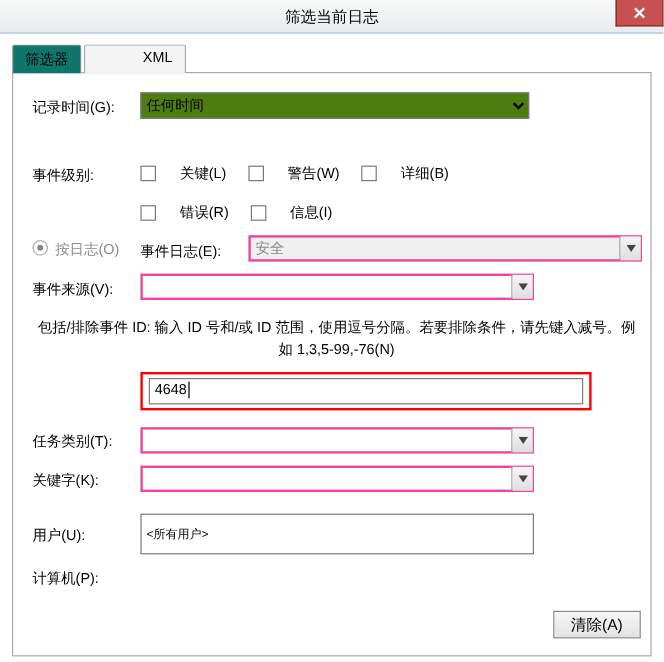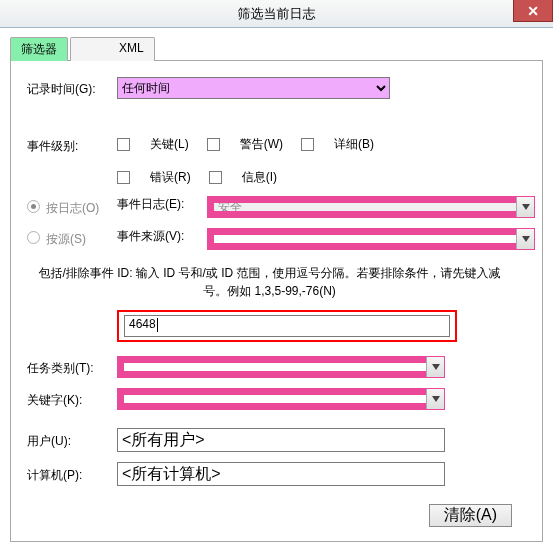--- a/index.html
+++ b/index.html
@@ -43,51 +43,51 @@
   .tabs {
     display: flex;
     position: relative;
     top: 1px;
     z-index: 2;
   }
   .tab {
     border: 1px solid #a9a9a9;
     border-bottom: none;
     padding: 3px 10px;
-    background: #86efac;
+    background: #0f766e;
     margin-right: 2px;
     border-radius: 2px 2px 0 0;
     font-size: 12px;
   }
   .tab.inactive {
     background: #f4f4f4;
     padding-left: 48px;
   }
   .tab-panel {
     border: 1px solid #a9a9a9;
-    padding: 16px 30px 14px 16px;
+    padding: 16px 8px 14px 16px;
     min-height: 460px;
     position: relative;
   }
   .form-row {
     display: flex;
     align-items: center;
     margin-bottom: 10px;
   }
   .form-row.top { align-items: flex-start; margin-top: 37px; }
   .form-label {
     width: 90px;
     flex: 0 0 90px;
     color: #000;
     padding-top: 2px;
   }
   .form-label.disabled { color: #8a8a8a; }
   .radio-row .form-label { padding-top: 0; }
   .select, .text-input, .combo {
-    border: 7px solid #ec4899;
+    border: 2px solid #ec4899;
     height: 22px;
     padding: 1px 4px;
     font-size: 12px;
     background: #fff;
   }
   .combo-wrap {
     position: relative;
     display: inline-block;
   }
   .combo-wrap .combo {
@@ -146,53 +146,53 @@
   .desc-text {
     margin: 14px 0 10px 0;
     line-height: 1.5;
     text-align: center;
   }
   .highlight-input-wrap {
     margin-left: 90px;
     border: 2px solid #ff0000;
     padding: 3px 5px;
     display: inline-block;
-    width: 340px;
+    width: 376px;
   }
   .highlight-input {
     border: 1px solid #7a7a7a;
     height: 22px;
     width: 100%;
     padding: 1px 4px;
     font-size: 12px;
     background: #fff;
     color: #000;
   }
   .caret::after {
     content: "";
     display: inline-block;
     width: 1px; height: 14px;
     background: #000;
     vertical-align: middle;
     margin-left: 1px;
   }
   .user-input, .computer-input {
     border: 1px solid #7a7a7a;
-    height: 24px;
+    height: 34px;
     width: 328px;
     padding: 1px 4px;
-    font-size: 16px;
+    font-size: 10px;
     background: #fff;
   }
   .btn {
     border: 1px solid #8a8a8a;
     background: linear-gradient(#f6f6f6, #e3e3e3);
     height: 23px;
     padding: 0 14px;
-    font-size: 16px;
+    font-size: 13px;
     display: inline-flex;
     align-items: center;
     justify-content: center;
     min-width: 70px;
   }
   .clear-row {
     display: flex;
     justify-content: flex-end;
     margin-top: 18px;
   }
@@ -201,29 +201,29 @@
     justify-content: flex-end;
     gap: 10px;
     padding: 10px 14px 0 0;
   }
   .ok-highlight {
     border: 2px solid #ff0000;
     padding: 2px 4px;
     display: inline-flex;
   }
   select.native-select {
-    width: 273px;
+    width: 324px;
     height: 22px;
     border: 1px solid #7a7a7a;
     font-size: 12px;
-    background: #f0abfc;
+    background: #4d7c0f;
   }
   .inline-field {
     display: flex;
-    align-items: flex-start;
+    align-items: flex-end;
   }
   .inline-field .inline-label {
     width: 90px;
     flex: 0 0 90px;
   }
 </style>
 </head>
 <body>
 
 <div class="titlebar">
@@ -291,26 +291,20 @@
           <div class="combo-arrow">
             <svg viewBox="0 0 8 6">
                 <polygon points="0,0 8,0 4,6" fill="#444"></polygon>
               </svg>
           </div>
         </div>
       </div>
     </div>
 
     <div class="form-row radio-row">
-      <div class="form-label disabled">
-        <span class="radio-label disabled">
-          <span class="radio-circle disabled"></span>
-          <span>按源(S)</span>
-        </span>
-      </div>
       <div class="inline-field">
         <div class="inline-label">事件来源(V):</div>
         <div class="combo-wrap">
           <input class="combo" value="" style="">
           <div class="combo-arrow">
             <svg viewBox="0 0 8 6">
                 <polygon points="0,0 8,0 4,6" fill="#444"></polygon>
               </svg>
           </div>
         </div>
@@ -353,21 +347,20 @@
 
     <div style="height:8px"></div>
 
     <div class="form-row">
       <div class="form-label">用户(U):</div>
       <input class="user-input" value="&lt;所有用户&gt;" style="">
     </div>
 
     <div class="form-row">
       <div class="form-label">计算机(P):</div>
-      <input class="computer-input" value="&lt;所有计算机&gt;" style="">
     </div>
 
     <div class="clear-row">
       <button class="btn">清除(A)</button>
     </div>
 
   </div>
 
   <div class="dialog-buttons">
     <span class="ok-highlight">

